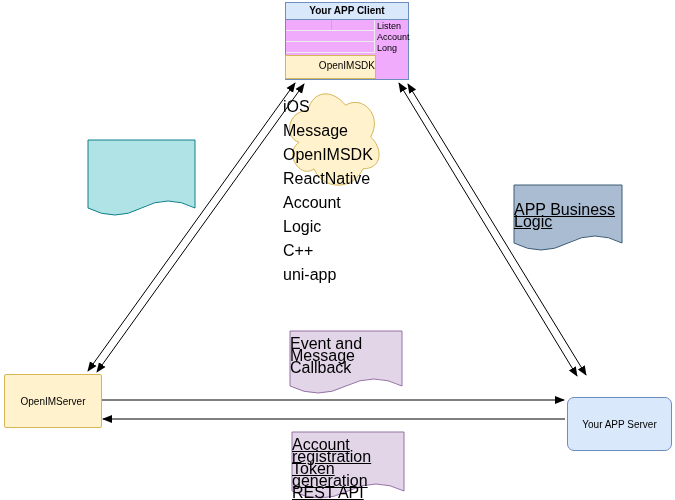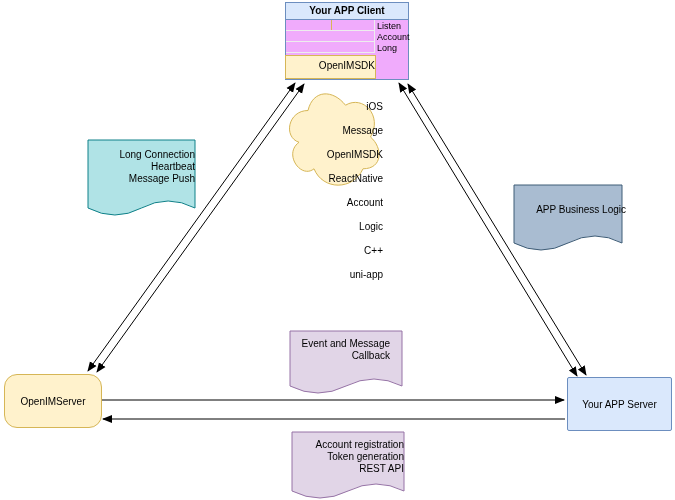--- a/index.html
+++ b/index.html
@@ -4,29 +4,29 @@
 <style>
   html,body{margin:0;padding:0;background:#ffffff;}
   body{font-family:"Liberation Sans",sans-serif;color:#000;}
   .canvas{position:relative;width:675px;height:500px;background:#fff;overflow:hidden;}
   .layer{position:absolute;left:0;top:0;}
   .edge{stroke:#000;stroke-width:1;fill:none;}
   .cloud-shape{fill:var(--yellow-fill);stroke:var(--yellow-stroke);stroke-width:1;}
   .note-teal{fill:var(--teal-fill);stroke:var(--teal-stroke);stroke-width:1;}
   .note-gray{fill:var(--gray-fill);stroke:var(--gray-stroke);stroke-width:1;}
   .note-purple{fill:var(--purple-fill);stroke:var(--purple-stroke);stroke-width:1;}
-  .overlay{position:absolute;font-size:10px;line-height:12px;text-align:right;white-space:pre-line;}
+  .overlay{position:absolute;font-size:16px;line-height:12px;text-align:left;white-space:pre-line;}
   .cloud-text{left:283px;top:89px;width:100px;}
   .note-text-long{left:88px;top:149px;width:107px;}
-  .note-text-logic{left:514px;top:204px;width:112px;}
+  .note-text-logic{left:514px;top:204px;width:112px;text-decoration:underline;}
   .note-text-event{left:290px;top:338px;width:100px;}
-  .note-text-account{left:292px;top:439px;width:112px;}
+  .note-text-account{left:292px;top:439px;width:112px;text-decoration:underline;}
   .node{position:absolute;display:flex;align-items:center;justify-content:center;font-size:10px;text-align:center;}
-  .node-openim{left:4px;top:374px;width:96px;height:52px;background:var(--yellow-fill);border:1px solid var(--yellow-stroke);border-radius:13px;}
-  .node-appserver{left:567px;top:377px;width:103px;height:52px;background:var(--blue-fill);border:1px solid var(--blue-stroke);border-radius:2px;}
+  .node-openim{left:4px;top:374px;width:96px;height:52px;background:var(--yellow-fill);border:1px solid var(--yellow-stroke);border-radius:2px;}
+  .node-appserver{left:567px;top:397px;width:103px;height:52px;background:var(--blue-fill);border:1px solid var(--blue-stroke);border-radius:7px;}
   .client-box{position:absolute;left:285px;top:2px;width:122px;height:76px;background:#f0abfc;border:1px solid var(--blue-stroke);}
   .client-header{height:16px;line-height:16px;background:var(--blue-fill);border-bottom:1px solid var(--blue-stroke);font-size:10px;font-weight:bold;text-align:center;}
   .client-body{position:relative;height:58px;}
   .client-rows{position:absolute;left:0;top:0;width:88px;height:33px;border-right:1px solid #ededed;}
   .client-row{height:10px;border-bottom:1px solid #ededed;}
   .row-tick{position:absolute;left:45px;top:0;height:10px;border-left:1px solid var(--yellow-stroke);}
   .client-methods{position:absolute;left:91px;top:1px;font-size:9px;line-height:11px;text-align:left;}
   .sdk-box{position:absolute;left:-1px;bottom:-1px;width:89px;height:22px;line-height:20px;background:var(--yellow-fill);border:1px solid var(--yellow-stroke);font-size:10px;text-align:right;}
 </style>
 </head>
@@ -81,23 +81,20 @@
     <div>iOS</div>
     <div>Message</div>
     <div>OpenIMSDK</div>
     <div>ReactNative</div>
     <div>Account</div>
     <div>Logic</div>
     <div>C++</div>
     <div>uni-app</div>
   </div>
 
-  <div class="overlay note-text-long">Long Connection
-Heartbeat
-Message Push</div>
   <div class="overlay note-text-logic">APP Business Logic</div>
   <div class="overlay note-text-event">Event and Message
 Callback</div>
   <div class="overlay note-text-account">Account registration
 Token generation
 REST API</div>
 
   <div class="node node-openim">
     <span>OpenIMServer</span>
   </div>

